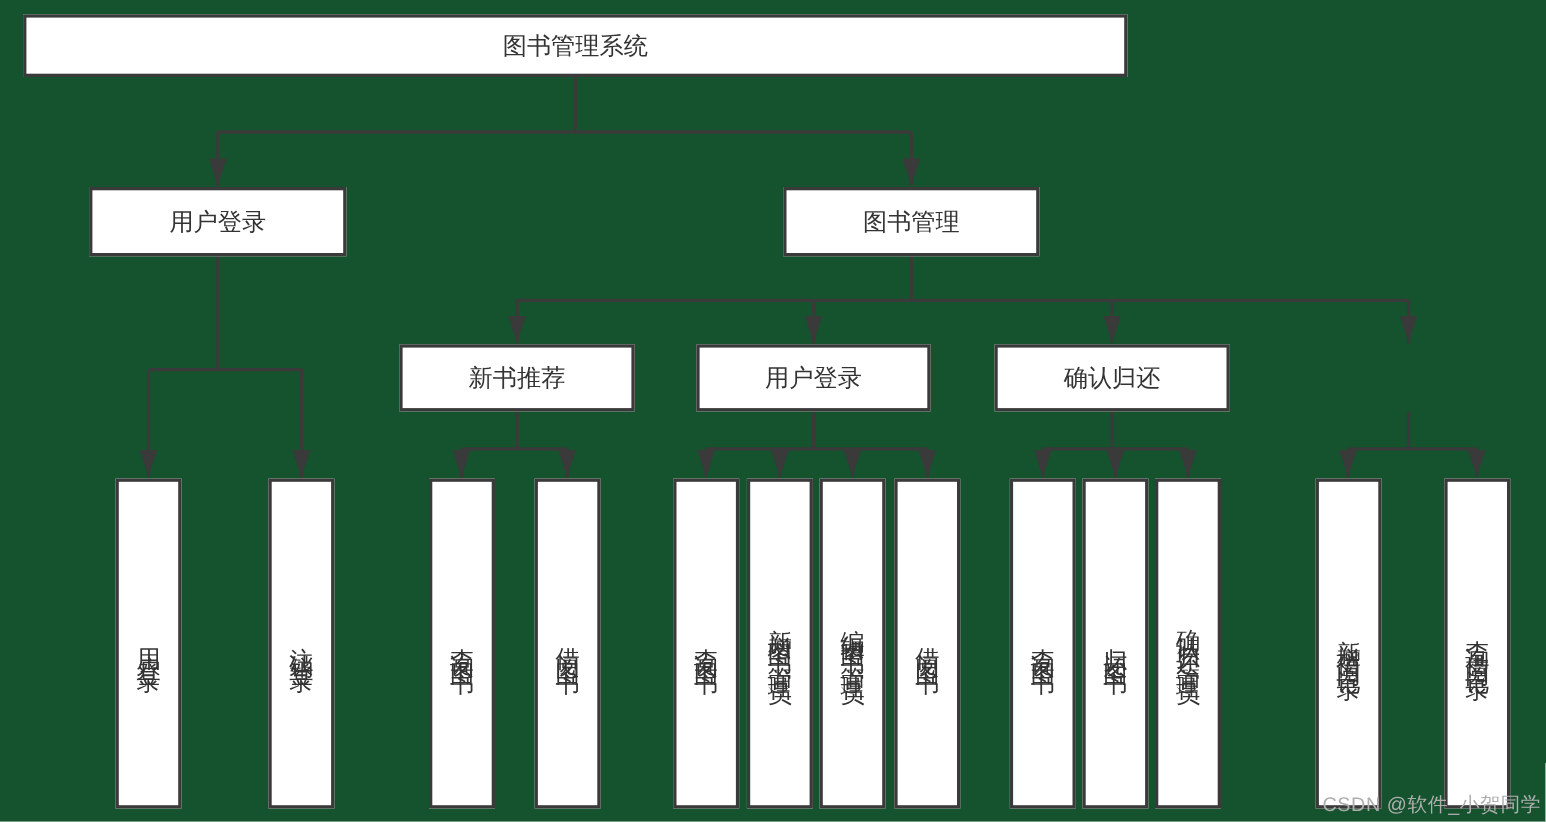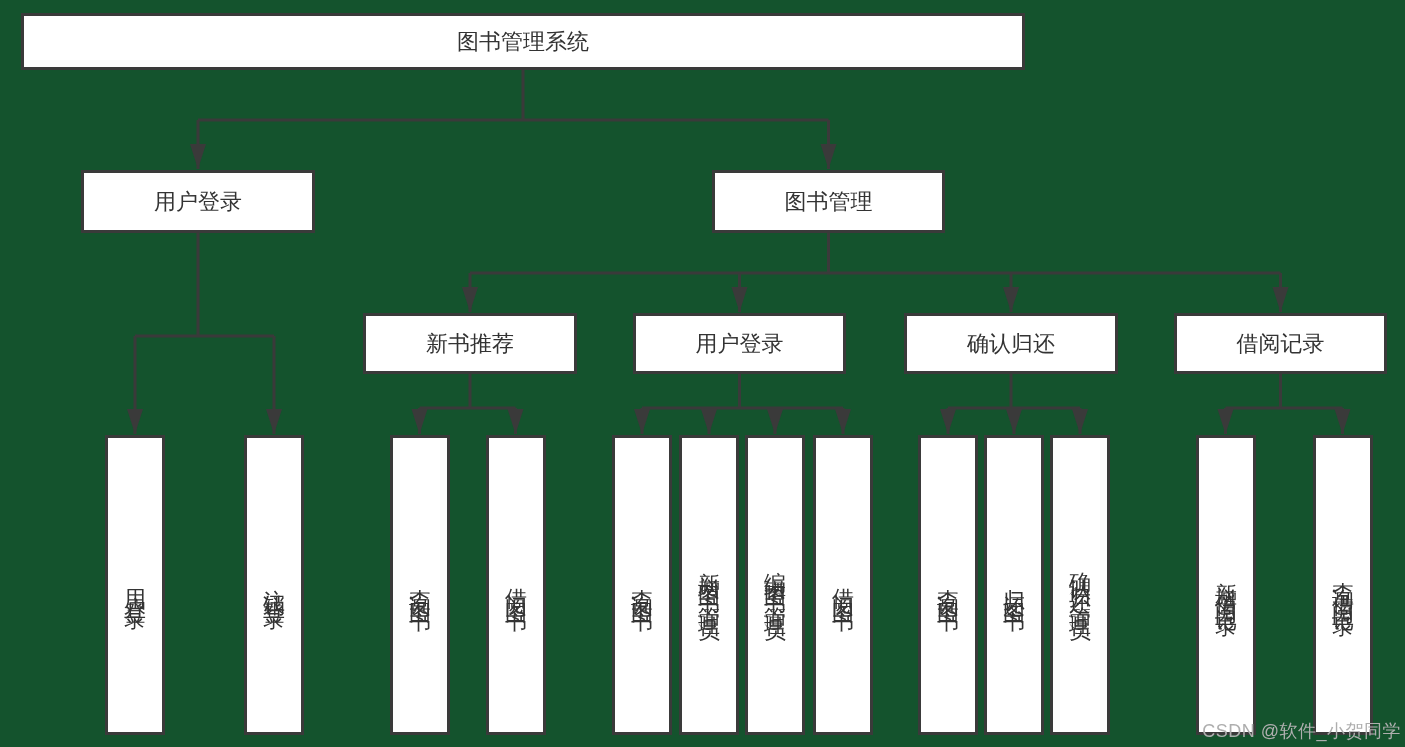--- a/index.html
+++ b/index.html
@@ -111,23 +111,20 @@
 
   <div class="box lvl2" style="left:712px;width:233px">
     <span>图书管理</span>
   </div>
   <div class="box lvl3" style="left:633px;width:213px">
     <span>用户登录</span>
   </div>
   <div class="box lvl3" style="left:904px;width:214px">
     <span>确认归还</span>
   </div>
-  <div class="box lvl3" style="left:1174px;width:213px">
-    <span>借阅记录</span>
-  </div>
 
   <div class="box leaf" style="left:105px">
     <span class="vtext">用户登录</span>
   </div>
   <div class="box leaf" style="left:244px">
     <span class="vtext">注销登录</span>
   </div>
 
   <div class="box leaf" style="left:390px">
     <span class="vtext">查询图书</span>

